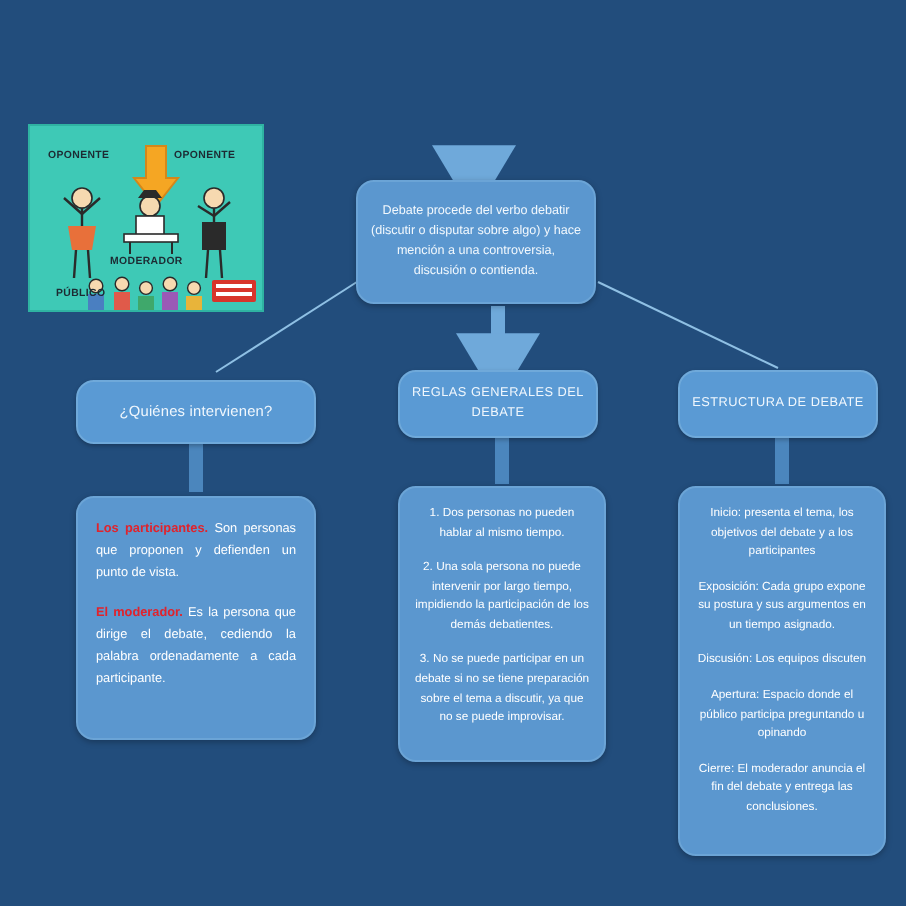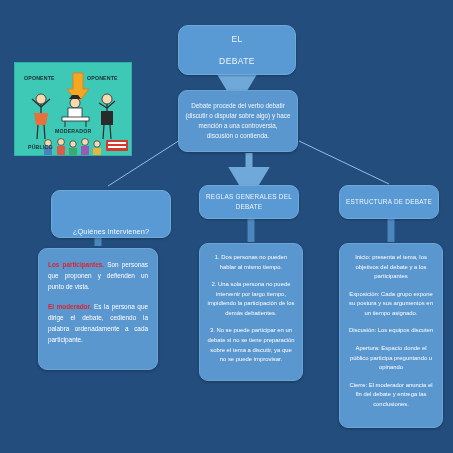--- a/index.html
+++ b/index.html
@@ -70,21 +70,21 @@
     padding: 5px 6px;
     justify-content: center;
   }
   #definition-box .txt {
     font-size: 6.3px;
     line-height: 1.62;
     color: #f2f8fd;
   }
 
   
-  #h-left   { left: 51px;  top: 190px; width: 120px; height: 48px; justify-content: flex-end; }
+  #h-left   { left: 38px;  top: 190px; width: 120px; height: 32px; }
   #h-mid    { left: 199px; top: 185px; width: 100px; height: 34px; }
   #h-right  { left: 339px; top: 185px; width: 100px; height: 34px; }
   .node.header .htxt {
     font-size: 6.4px;
     line-height: 1.5;
     letter-spacing: 0.25px;
     color: #f0f7fd;
     padding: 0 4px;
   }
   #h-left .htxt { font-size: 7.4px; letter-spacing: 0.1px; }
@@ -170,24 +170,20 @@
 
     <line x1="299" y1="141" x2="389" y2="184" stroke="#8fc0e4" stroke-width="1"></line>
 
     <line x1="98" y1="222" x2="98" y2="246" stroke="#4b86bd" stroke-width="7"></line>
 
     <line x1="251" y1="219" x2="251" y2="242" stroke="#4b86bd" stroke-width="7"></line>
 
     <line x1="391" y1="219" x2="391" y2="242" stroke="#4b86bd" stroke-width="7"></line>
   </svg>
 
-  <div class="node header" id="title-box">
-    <div class="line one">EL</div>
-    <div class="line two">DEBATE</div>
-  </div>
 
   <div class="node content" id="definition-box">
     <div class="txt">Debate procede del verbo debatir (discutir o disputar sobre algo) y hace mención a una controversia, discusión o contienda.</div>
   </div>
 
   <div id="illustration">
     <svg viewBox="0 0 116 92" width="116" height="92">
 
       <path d="M58 10 L68 10 L68 26 L74 26 L63 40 L52 26 L58 26 Z" fill="#f5a623" stroke="#d4871a" stroke-width="1"></path>
 

